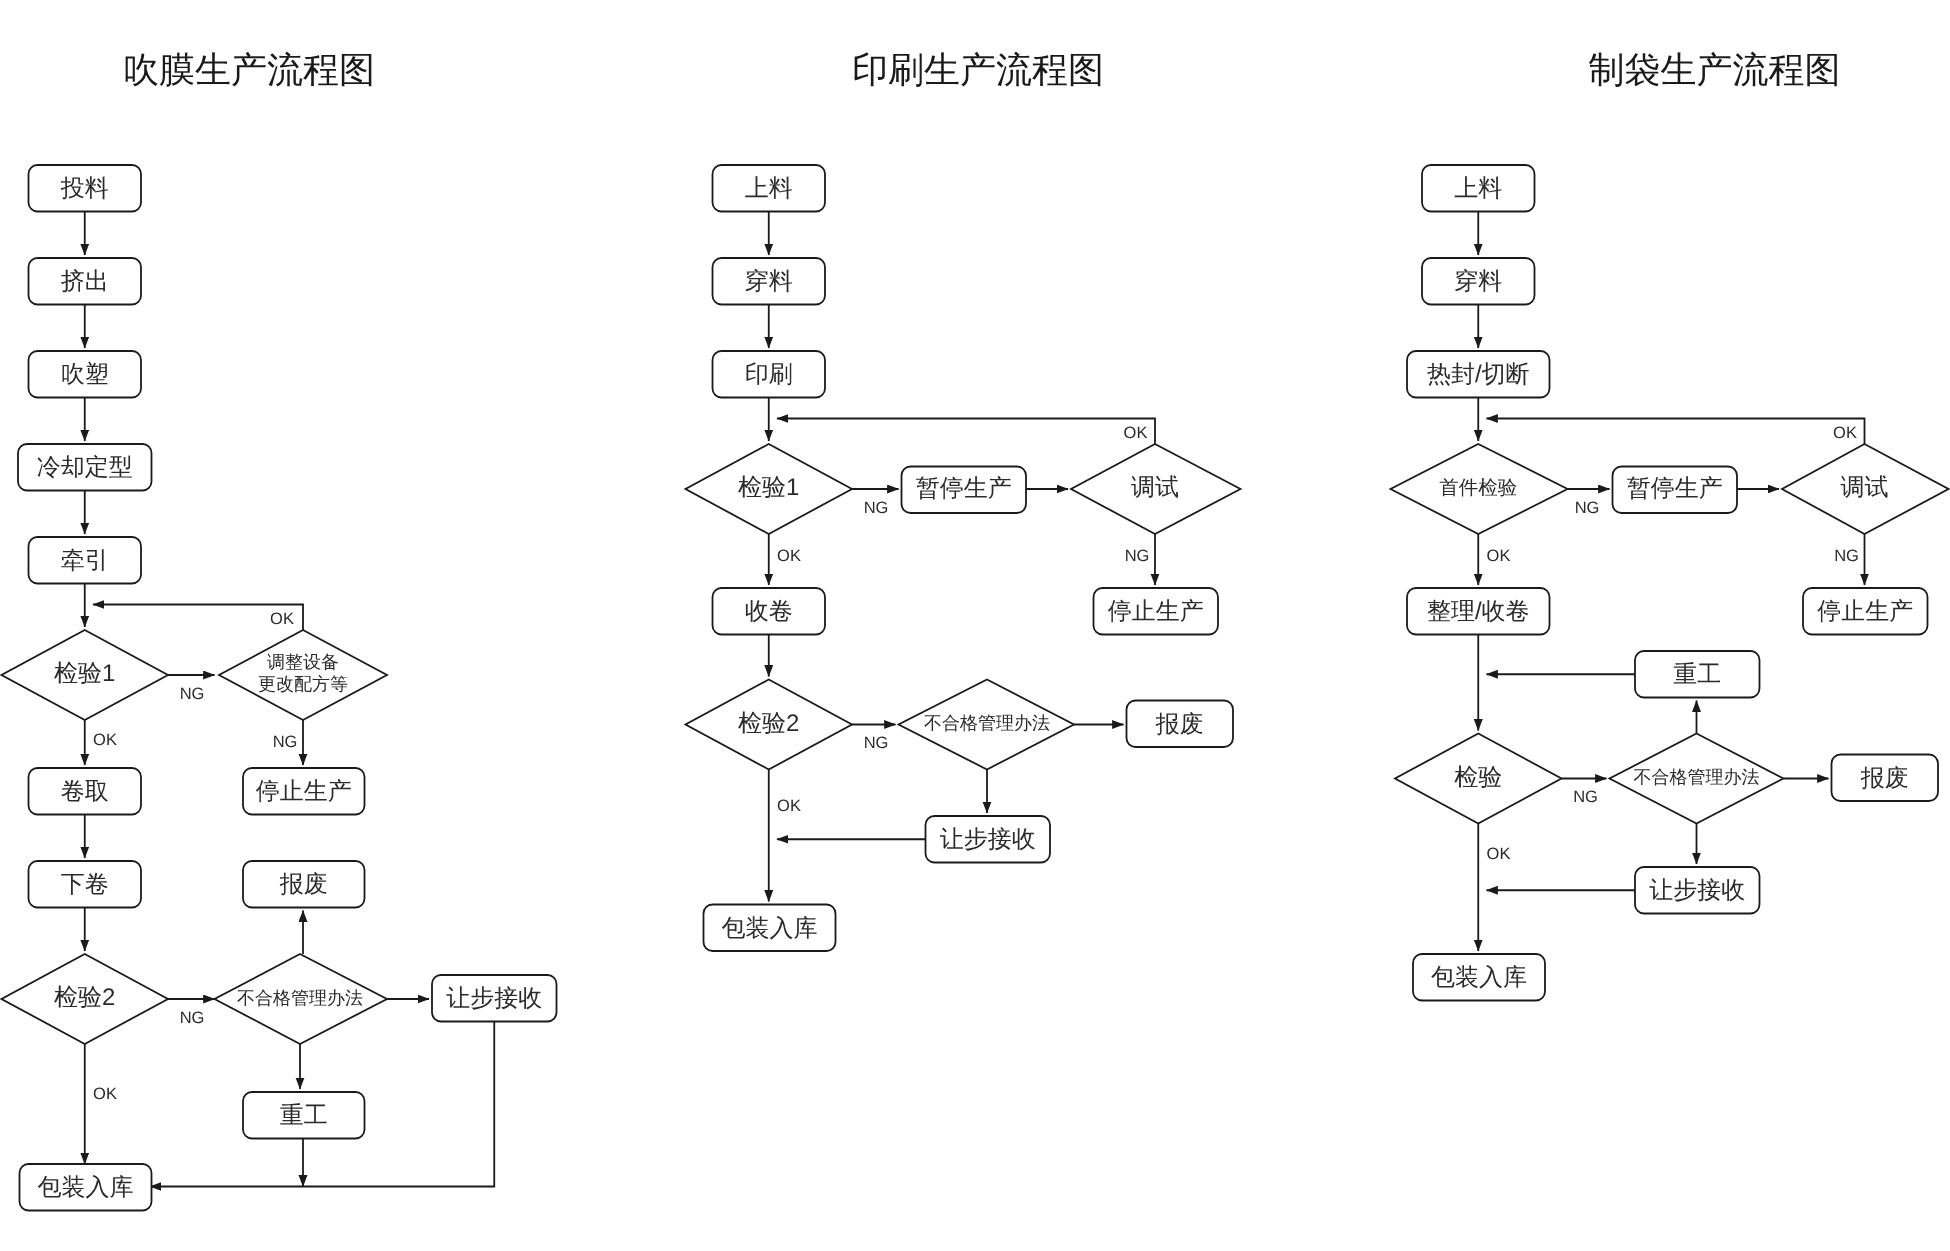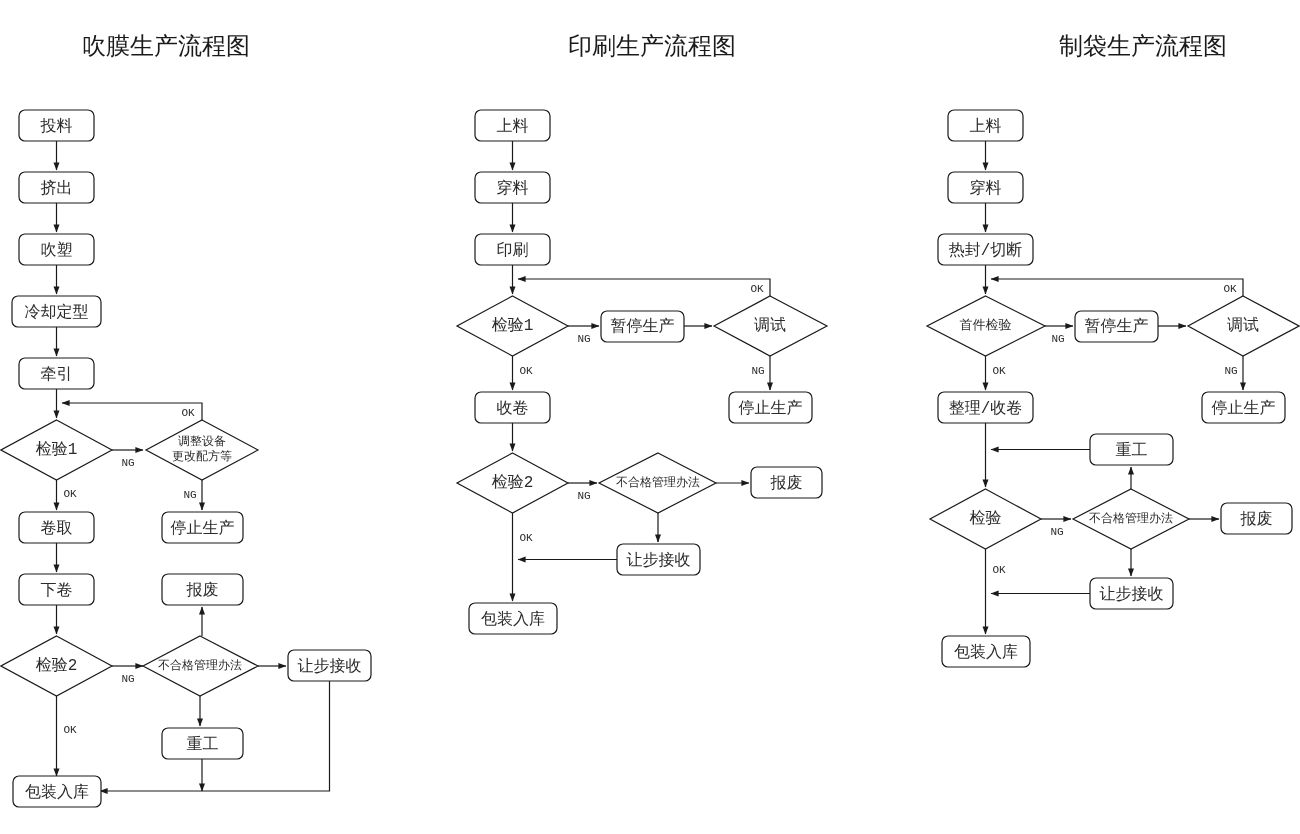--- a/index.html
+++ b/index.html
@@ -2,21 +2,21 @@
 <html><head>
 <meta charset="utf-8">
 <style>
   html,body{margin:0;padding:0;background:#ffffff;}
   body{
     width:1300px;height:834px;
     font-family:"Liberation Sans","DejaVu Sans",sans-serif;
     color:#000;
     overflow:hidden;
   }
-  #canvas{position:relative;width:1060px;height:834px;font-family:Liberation Mono, monospace;}
+  #canvas{position:relative;width:1060px;height:834px;}
   svg{display:block;}
   .chart-title{
     font-size:24px;
     fill:#1a1a1a;
     text-anchor:middle;
     dominant-baseline:middle;
   }
   .node-shape{
     fill:#ffffff;
     stroke:#1a1a1a;

